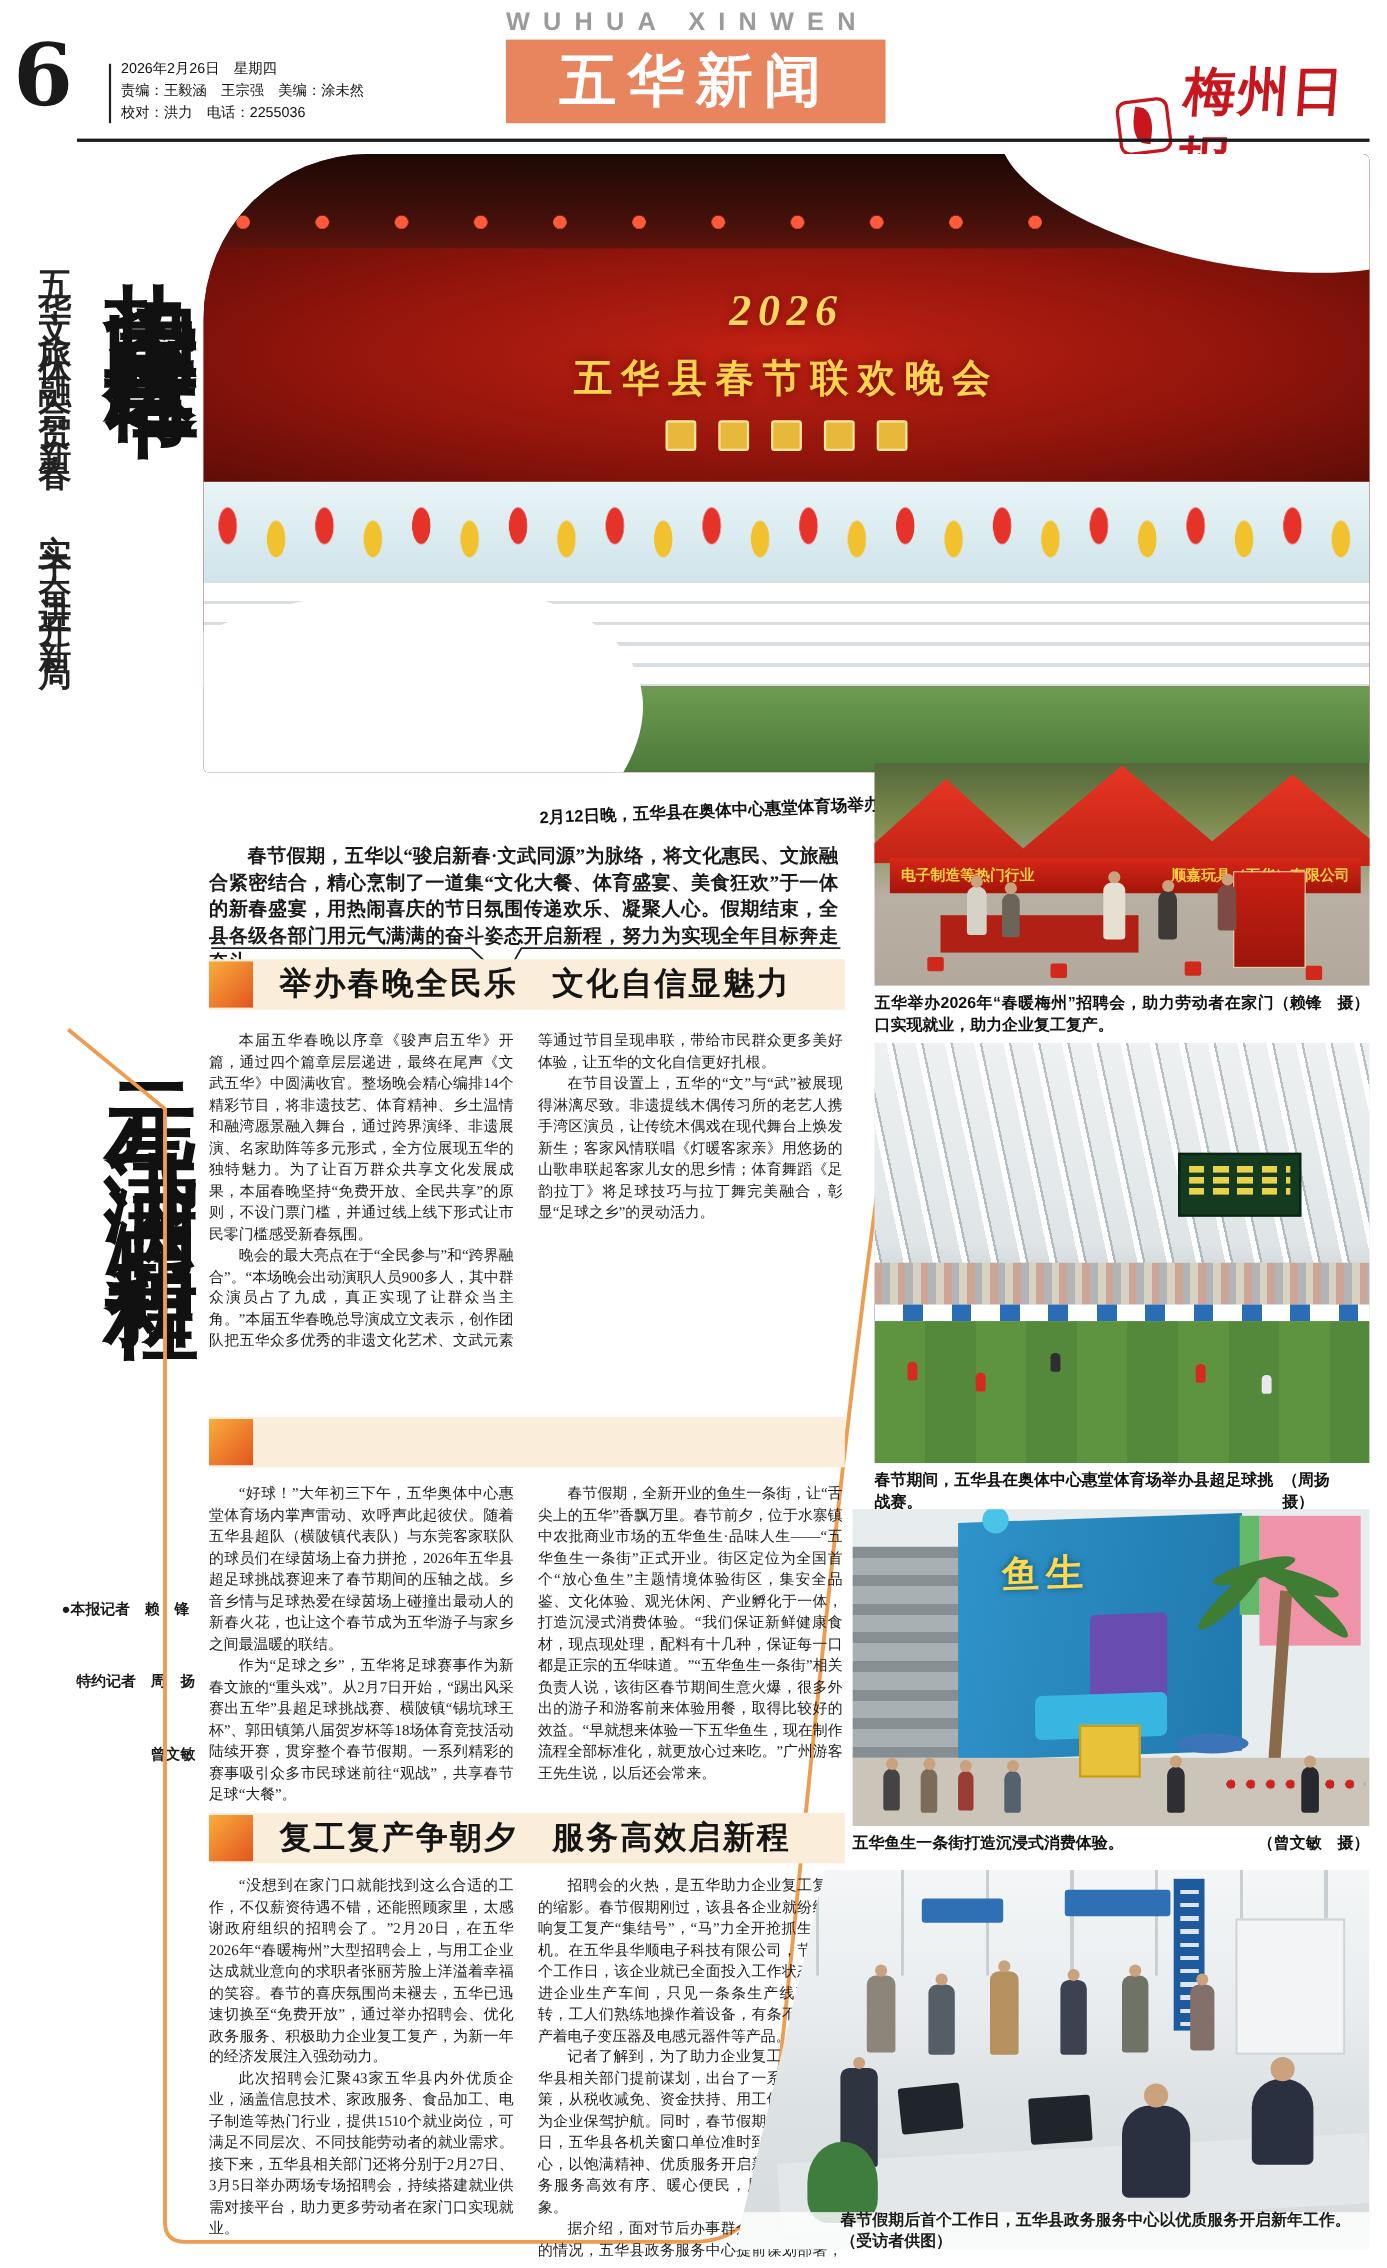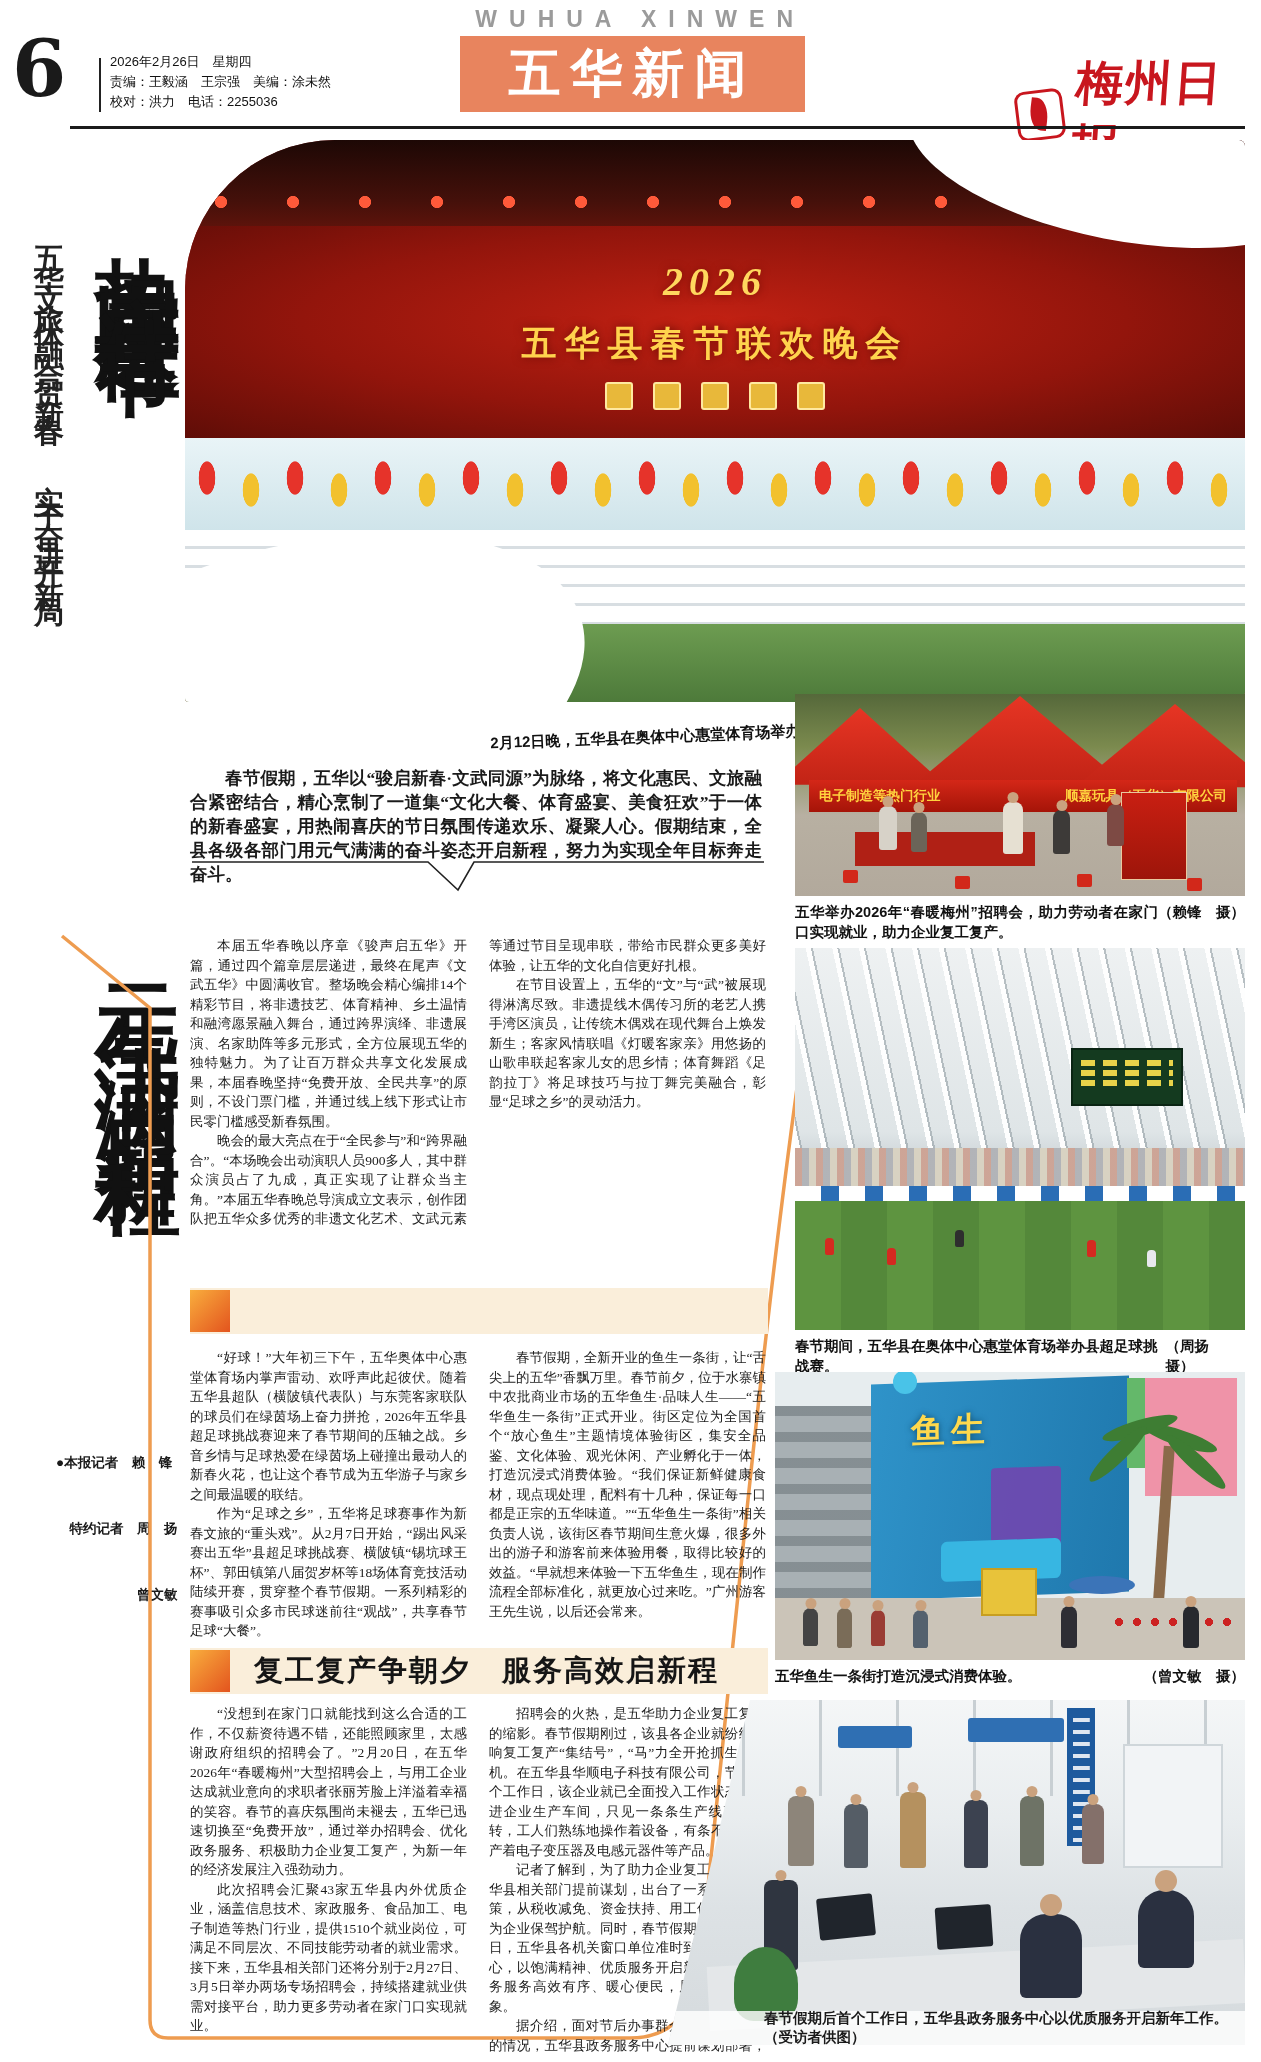--- a/index.html
+++ b/index.html
@@ -4,21 +4,21 @@
 <style>
   html,body{margin:0;padding:0;background:#ffffff;}
   .page{position:relative;width:1261px;height:2062px;background:#fff;overflow:hidden;
         font-family:"Liberation Serif","DejaVu Serif",serif;color:#1a1a1a;}
   .abs{position:absolute;}
 
   
   .pageno{left:12px;top:30px;font-size:78px;font-weight:bold;font-family:"DejaVu Serif",serif;line-height:1;}
   .hdr-div{left:99px;top:58px;width:2px;height:54px;background:#222;}
   .hdr-meta{left:110px;top:52px;font-size:13px;line-height:20px;font-family:"Liberation Sans","DejaVu Sans",sans-serif;color:#111;white-space:nowrap;}
-  .mast-en{left:460px;top:6px;width:345px;text-align:right;font-family:"Liberation Sans",sans-serif;
+  .mast-en{left:460px;top:6px;width:345px;text-align:left;font-family:"Liberation Sans",sans-serif;
            font-size:23px;font-weight:600;letter-spacing:12px;color:#9b9b9b;}
   .mast{left:460px;top:36px;width:345px;height:76px;background:#E8845E;display:flex;align-items:center;justify-content:center;}
   .mast span{color:#fff;font-size:52px;font-weight:900;letter-spacing:10px;font-family:"Liberation Sans",sans-serif;}
   .brand{left:1016px;top:52px;display:flex;align-items:center;gap:10px;}
   .brand-icon{width:44px;height:44px;border:3px solid #C8161E;border-radius:10px;transform:rotate(-7deg);position:relative;}
   .brand-icon i{position:absolute;left:11px;top:5px;width:18px;height:32px;background:#C8161E;border-radius:0 70% 0 70%;transform:rotate(14deg);}
   .brand-name{color:#C8161E;font-size:47px;font-weight:bold;transform:skewX(-4deg);letter-spacing:2px;}
   .hdr-rule{left:70px;top:126px;width:1175px;height:3px;background:#1b1b1b;}
 
   
@@ -201,20 +201,24 @@
     <span class="credit">（曾文敏　摄）</span>
   </div>
 
   <div class="abs intro">
     <p>春节假期，五华以“骏启新春·文武同源”为脉络，将文化惠民、文旅融合紧密结合，精心烹制了一道集“文化大餐、体育盛宴、美食狂欢”于一体的新春盛宴，用热闹喜庆的节日氛围传递欢乐、凝聚人心。假期结束，全县各级各部门用元气满满的奋斗姿态开启新程，努力为实现全年目标奔走奋斗。</p>
   </div>
   <svg class="abs notch" width="580" height="42" viewBox="0 0 580 42">
     <path d="M 2 8 L 238 8 L 268 36 L 284 8 L 574 8" fill="none" stroke="#222" stroke-width="1.6"></path>
   </svg>
 
+  <div class="abs secbar" style="top:872px;">
+    <div class="sq"></div>
+    <h2>举办春晚全民乐　文化自信显魅力</h2>
+  </div>
   <div class="abs bodyblock s1">
     <p>本届五华春晚以序章《骏声启五华》开篇，通过四个篇章层层递进，最终在尾声《文武五华》中圆满收官。整场晚会精心编排14个精彩节目，将非遗技艺、体育精神、乡土温情和融湾愿景融入舞台，通过跨界演绎、非遗展演、名家助阵等多元形式，全方位展现五华的独特魅力。为了让百万群众共享文化发展成果，本届春晚坚持“免费开放、全民共享”的原则，不设门票门槛，并通过线上线下形式让市民零门槛感受新春氛围。</p>
     <p>晚会的最大亮点在于“全民参与”和“跨界融合”。“本场晚会出动演职人员900多人，其中群众演员占了九成，真正实现了让群众当主角。”本届五华春晚总导演成立文表示，创作团队把五华众多优秀的非遗文化艺术、文武元素等通过节目呈现串联，带给市民群众更多美好体验，让五华的文化自信更好扎根。</p>
     <p>在节目设置上，五华的“文”与“武”被展现得淋漓尽致。非遗提线木偶传习所的老艺人携手湾区演员，让传统木偶戏在现代舞台上焕发新生；客家风情联唱《灯暖客家亲》用悠扬的山歌串联起客家儿女的思乡情；体育舞蹈《足韵拉丁》将足球技巧与拉丁舞完美融合，彰显“足球之乡”的灵动活力。</p>
 
   </div>
 
   <div class="abs secbar" style="top:1288px;">
     <div class="sq"></div>
   </div>

